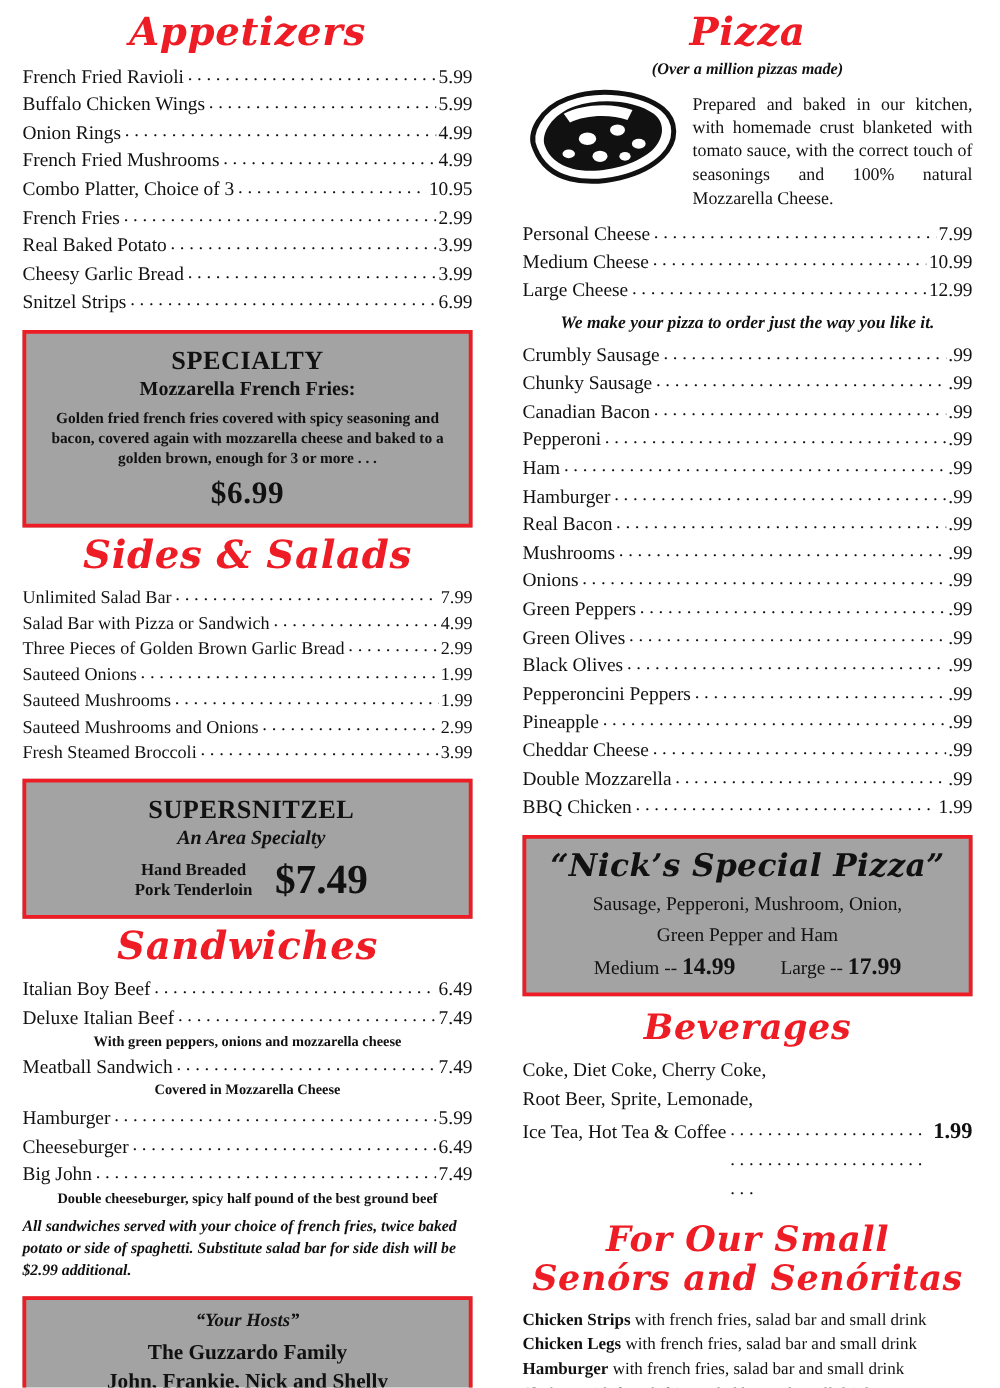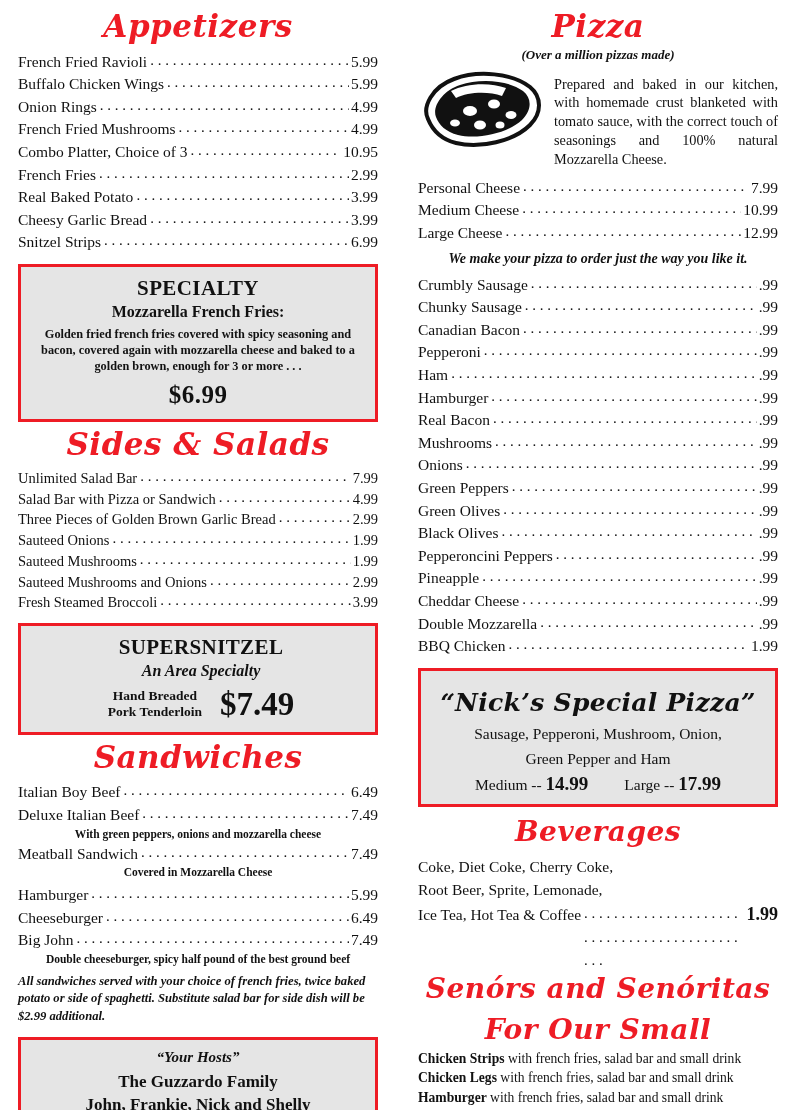--- a/index.html
+++ b/index.html
@@ -62,21 +62,21 @@
     color: #111;
   }
   .row .pr { flex: 0 0 auto; font-size: 15.5px; }
 
   .row.tight { font-size: 14.5px; line-height: 1.38; }
   .row.tight .pr { font-size: 14.5px; }
 
   
   .box {
     border: 3px solid #ee1c25;
-    background: #e5e5e5;
+    background: #a3a3a3;
     text-align: center;
     padding: 8px 10px 10px 10px;
     margin: 10px 0 6px 0;
   }
   .box h3 {
     margin: 1px 0 2px 0;
     font-family: "Liberation Serif", serif;
     font-weight: bold;
     font-size: 21px;
     letter-spacing: 0.4px;
@@ -184,21 +184,21 @@
   .pizza-order-note {
     text-align: center;
     font-style: italic;
     font-weight: bold;
     font-size: 14px;
     margin: 6px 0 7px 0;
   }
 
   .box-nick {
     margin-top: 10px;
-    padding: 16px 10px 9px 10px;
+    padding: 6px 10px 9px 10px;
   }
   .box-nick .title {
     font-family: "DejaVu Serif", serif;
     font-style: italic;
     font-weight: bold;
     font-size: 25px;
     color: #111;
     margin: 1px 0 6px 0;
     letter-spacing: 0.3px;
   }
@@ -558,22 +558,22 @@
     <div class="bev-lines">
       <div>Coke, Diet Coke, Cherry Coke,</div>
       <div>Root Beer, Sprite, Lemonade,</div>
       <div class="bev-last">
         <span class="nm">Ice Tea, Hot Tea &amp; Coffee</span>
         <span class="dots"></span>
         <span class="pr">1.99</span>
       </div>
     </div>
 
+    <div class="sec-title small" style="margin-top:12px;margin-bottom:2px">For Our Small</div>
     <div class="sec-title small" style="margin-top:0">Senórs and Senóritas</div>
-    <div class="sec-title small" style="margin-top:12px;margin-bottom:2px">For Our Small</div>
 
     <div class="kids-list">
       <div class="kid">
         <b>Chicken Strips</b><span> with french fries, salad bar and small drink</span>
       </div>
       <div class="kid">
         <b>Chicken Legs</b><span> with french fries, salad bar and small drink</span>
       </div>
       <div class="kid">
         <b>Hamburger</b><span> with french fries, salad bar and small drink</span>

